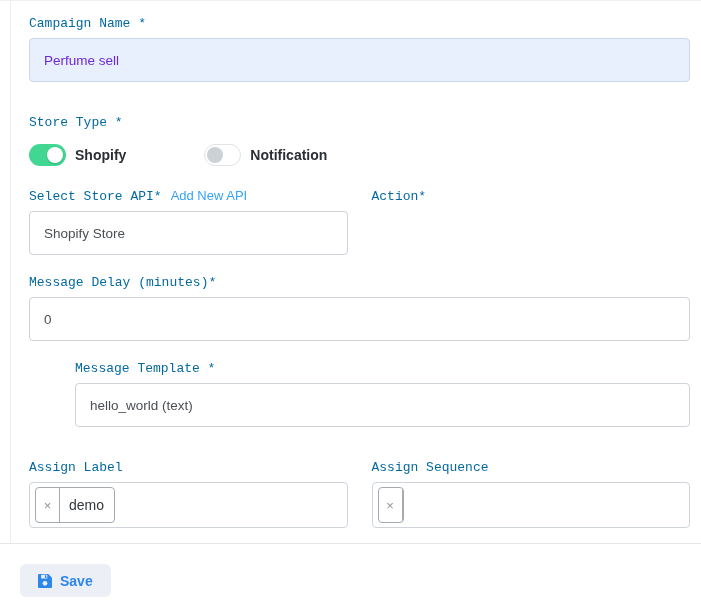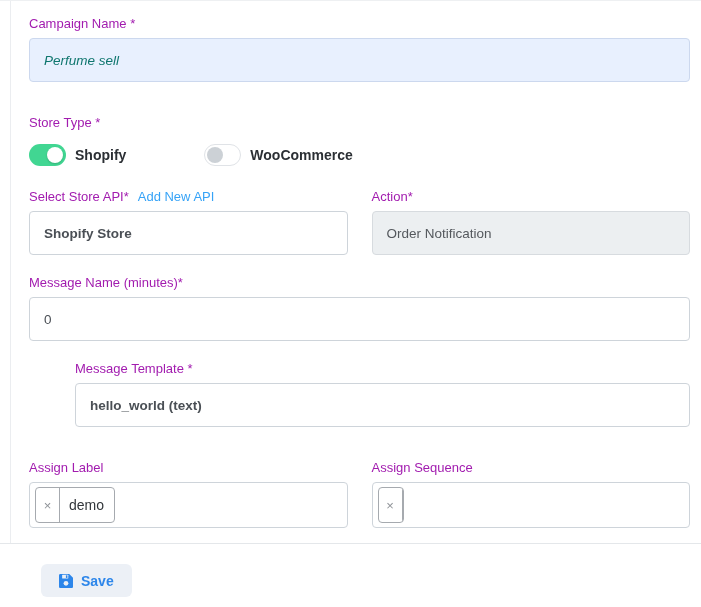--- a/index.html
+++ b/index.html
@@ -13,23 +13,24 @@
   .main{border-top:1px solid #eef0f2;}
   .card{
     margin-left:10px;
     border-left:1px solid #ebedf0;
   }
   .content{padding:14px 11px 15px 18px;}
 
   .field-label{
     display:block;
     font-size:13px;
-    color:#a21caf;
+    color:#0369a1;
     margin-bottom:6px;
     line-height:17px;
+    font-family:Liberation Mono, monospace;
   }
   .label-row{display:flex;align-items:baseline;gap:9px;margin-bottom:6px;}
   .label-row .field-label{margin-bottom:0;}
   .link{
     font-size:13px;
     color:#36a3f7;
     text-decoration:none;
     cursor:pointer;
   }
 
@@ -43,32 +44,30 @@
     font-family:"Liberation Sans","DejaVu Sans",sans-serif;
     font-size:13.5px;
     color:#4a4f55;
     padding:0 14px;
     outline:none;
   }
   input.control{display:block;}
   .control.autofill{
     background:#e8f0fe;
     border-color:#ccd8ee;
-    color:#0f766e;
-    font-style:italic;
+    color:#6d28d9;
   }
   .control.disabled{
     background:#eceff1;
     border-color:#d7dbdf;
     color:#54585d;
   }
   .select{
     display:flex;align-items:center;
     cursor:pointer;
-    font-weight:bold;
   }
   .select .select-value{flex:1;overflow:hidden;white-space:nowrap;}
   .caret{
     width:0;height:0;
     border-left:4px solid transparent;
     border-right:4px solid transparent;
     border-top:5px solid #707必4747;
     border-top-color:#74787d;
     margin-left:8px;
     flex:0 0 auto;
@@ -137,21 +136,21 @@
   }
   .chip-text{
     padding:0 10px 0 9px;
     font-size:14px;
     color:#33373c;
     white-space:nowrap;
   }
 
   .divider{border-top:1px solid #e4e7ea;}
 
-  .footer{padding:20px 0 0 41px;}
+  .footer{padding:20px 0 0 20px;}
   .save-btn{
     display:inline-flex;align-items:center;gap:8px;
     background:#ecf0f6;
     border:none;
     border-radius:6px;
     height:33px;
     padding:0 18px;
     font-family:"Liberation Sans","DejaVu Sans",sans-serif;
     font-size:14px;
     font-weight:700;
@@ -178,44 +177,43 @@
           <div class="toggle-group first">
             <span class="toggle on">
                 <span class="knob"></span>
               </span>
             <span class="toggle-label">Shopify</span>
           </div>
           <div class="toggle-group">
             <span class="toggle off">
                 <span class="knob"></span>
               </span>
-            <span class="toggle-label">WooCommerce</span>
+            <span class="toggle-label">Notification</span>
           </div>
         </div>
       </div>
 
       <div class="two-col mb-row">
         <div class="col">
           <div class="label-row">
             <span class="field-label">Select Store API*</span>
             <a class="link">Add New API</a>
           </div>
           <div class="control select">
             <span class="select-value">Shopify Store</span>
             <span class="caret"></span>
           </div>
         </div>
         <div class="col">
           <span class="field-label">Action*</span>
-          <input class="control disabled" type="text" disabled="" value="Order Notification" style="">
         </div>
       </div>
 
       <div class="mb-row">
-        <span class="field-label">Message Name (minutes)*</span>
+        <span class="field-label">Message Delay (minutes)*</span>
         <input class="control" type="text" value="0" style="">
       </div>
 
       <div class="mb-template">
         <span class="field-label">Message Template *</span>
         <div class="control select">
           <span class="select-value">hello_world (text)</span>
           <span class="caret"></span>
         </div>
       </div>

